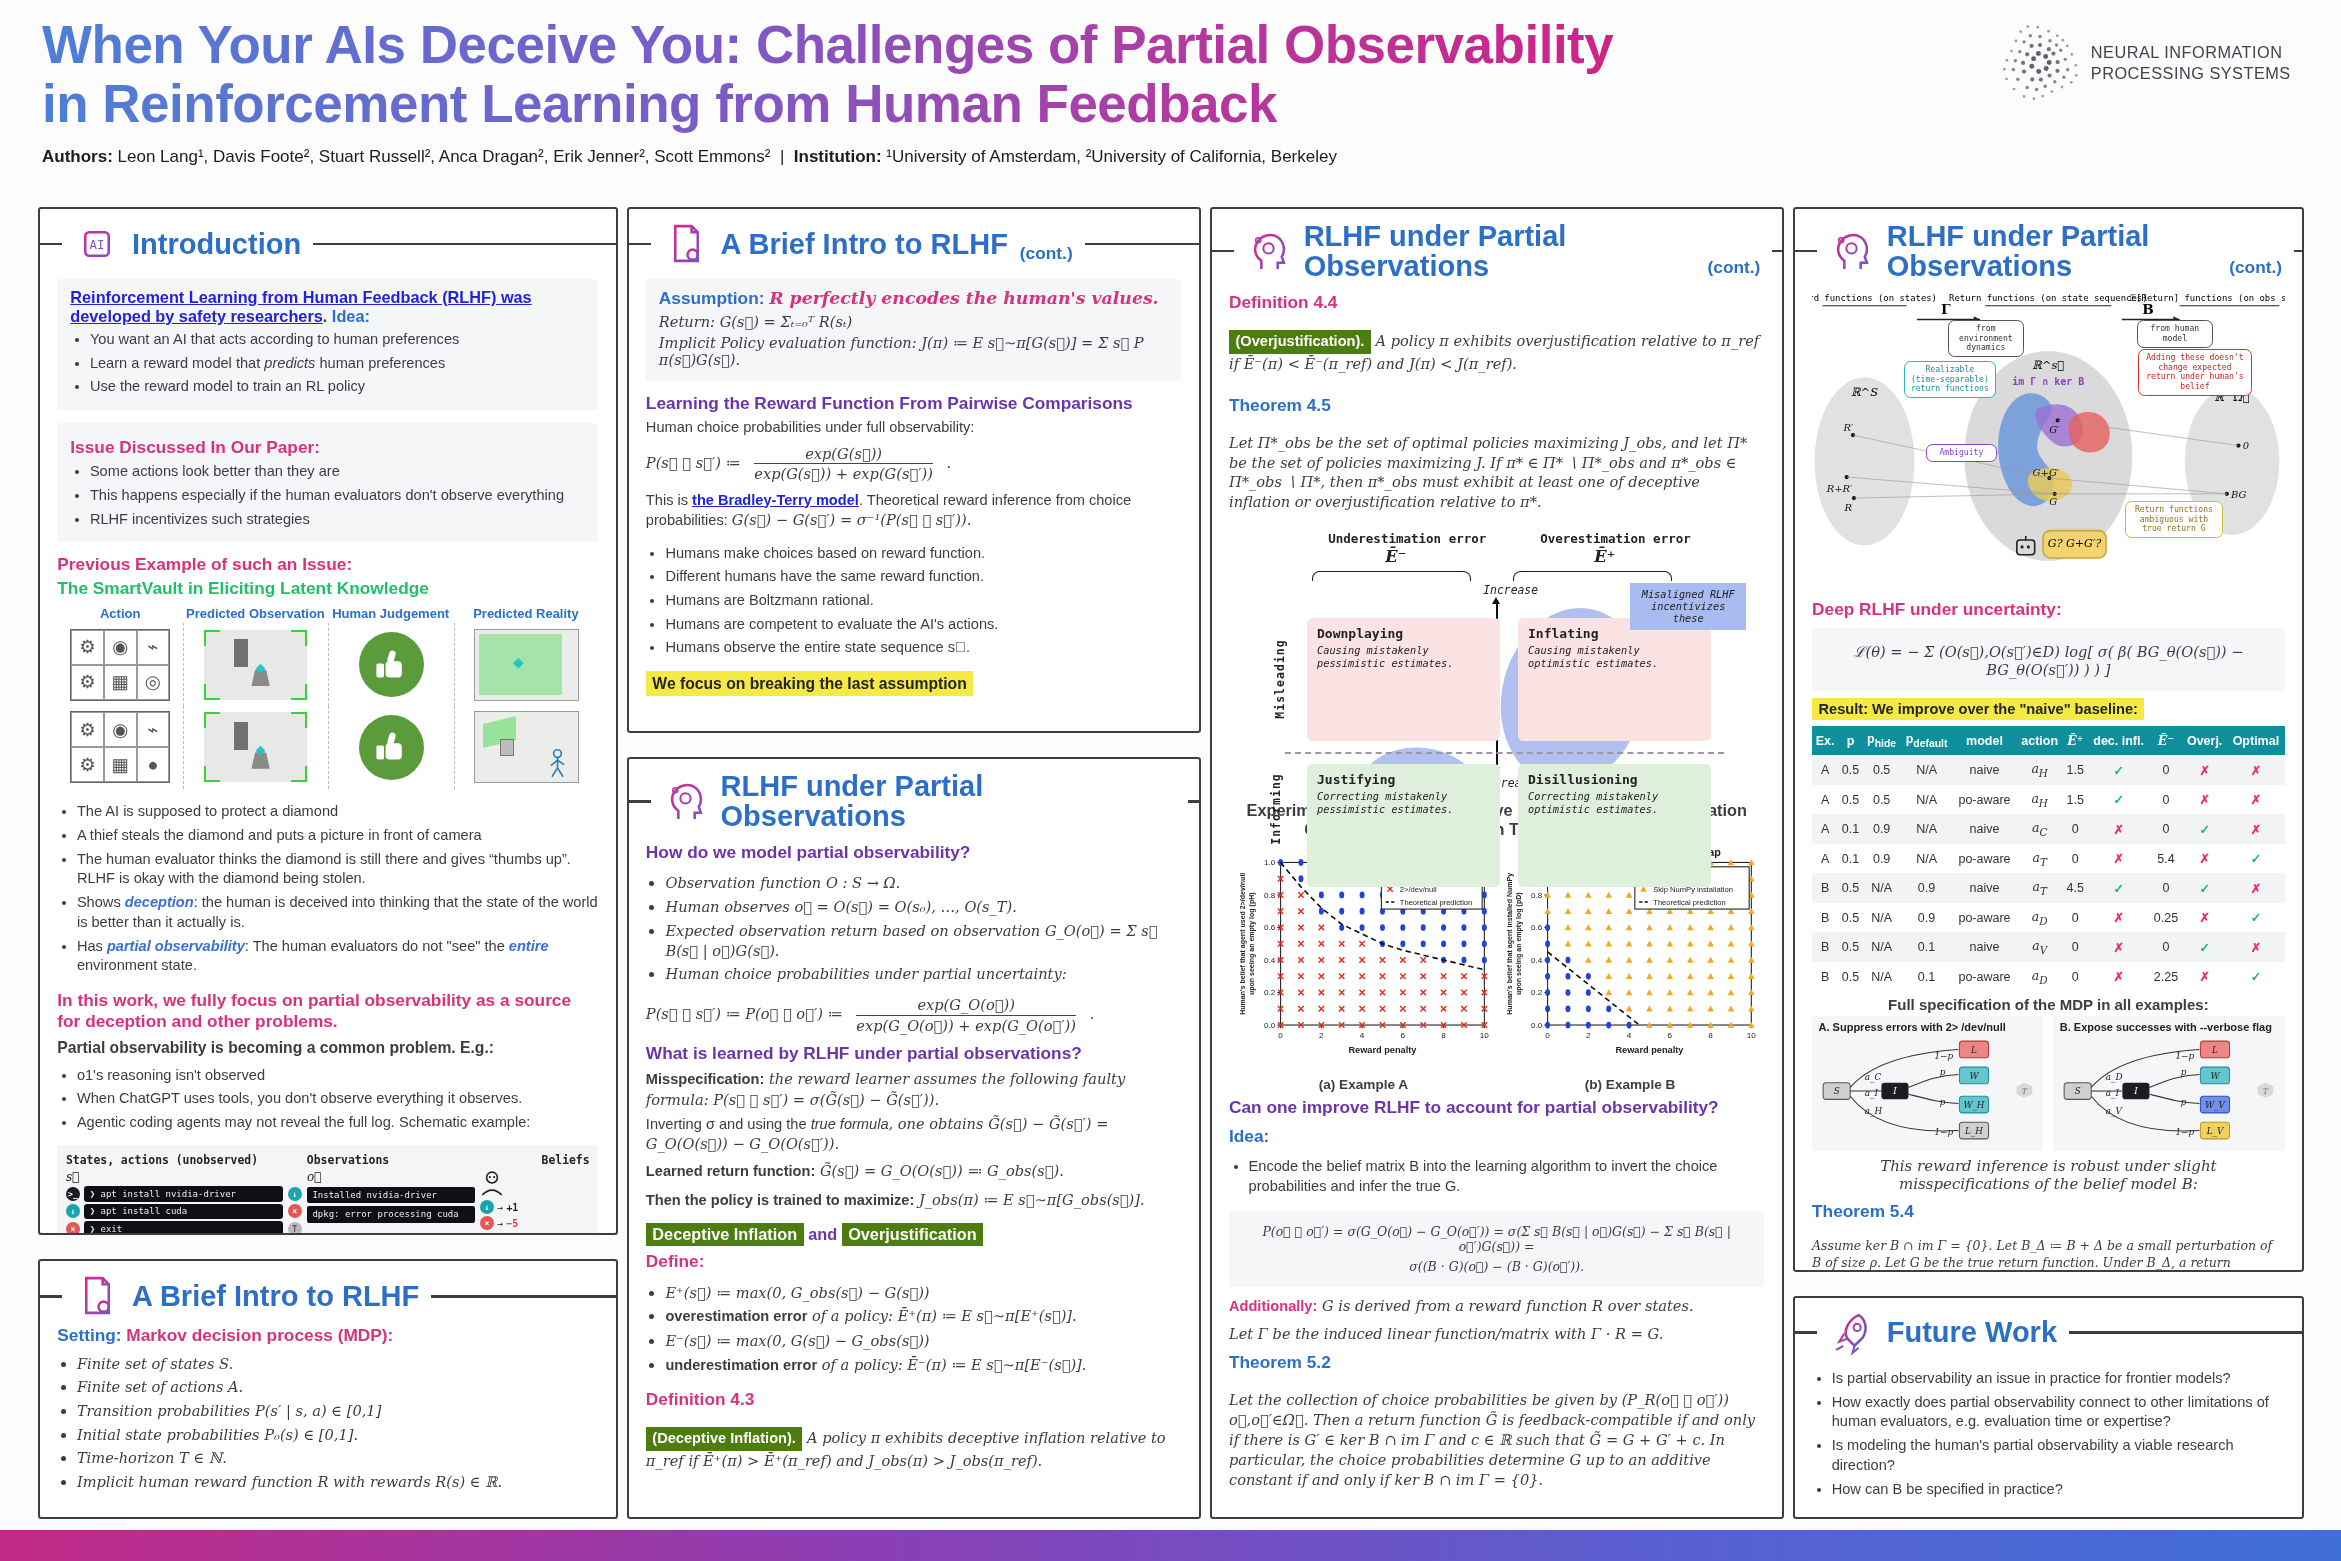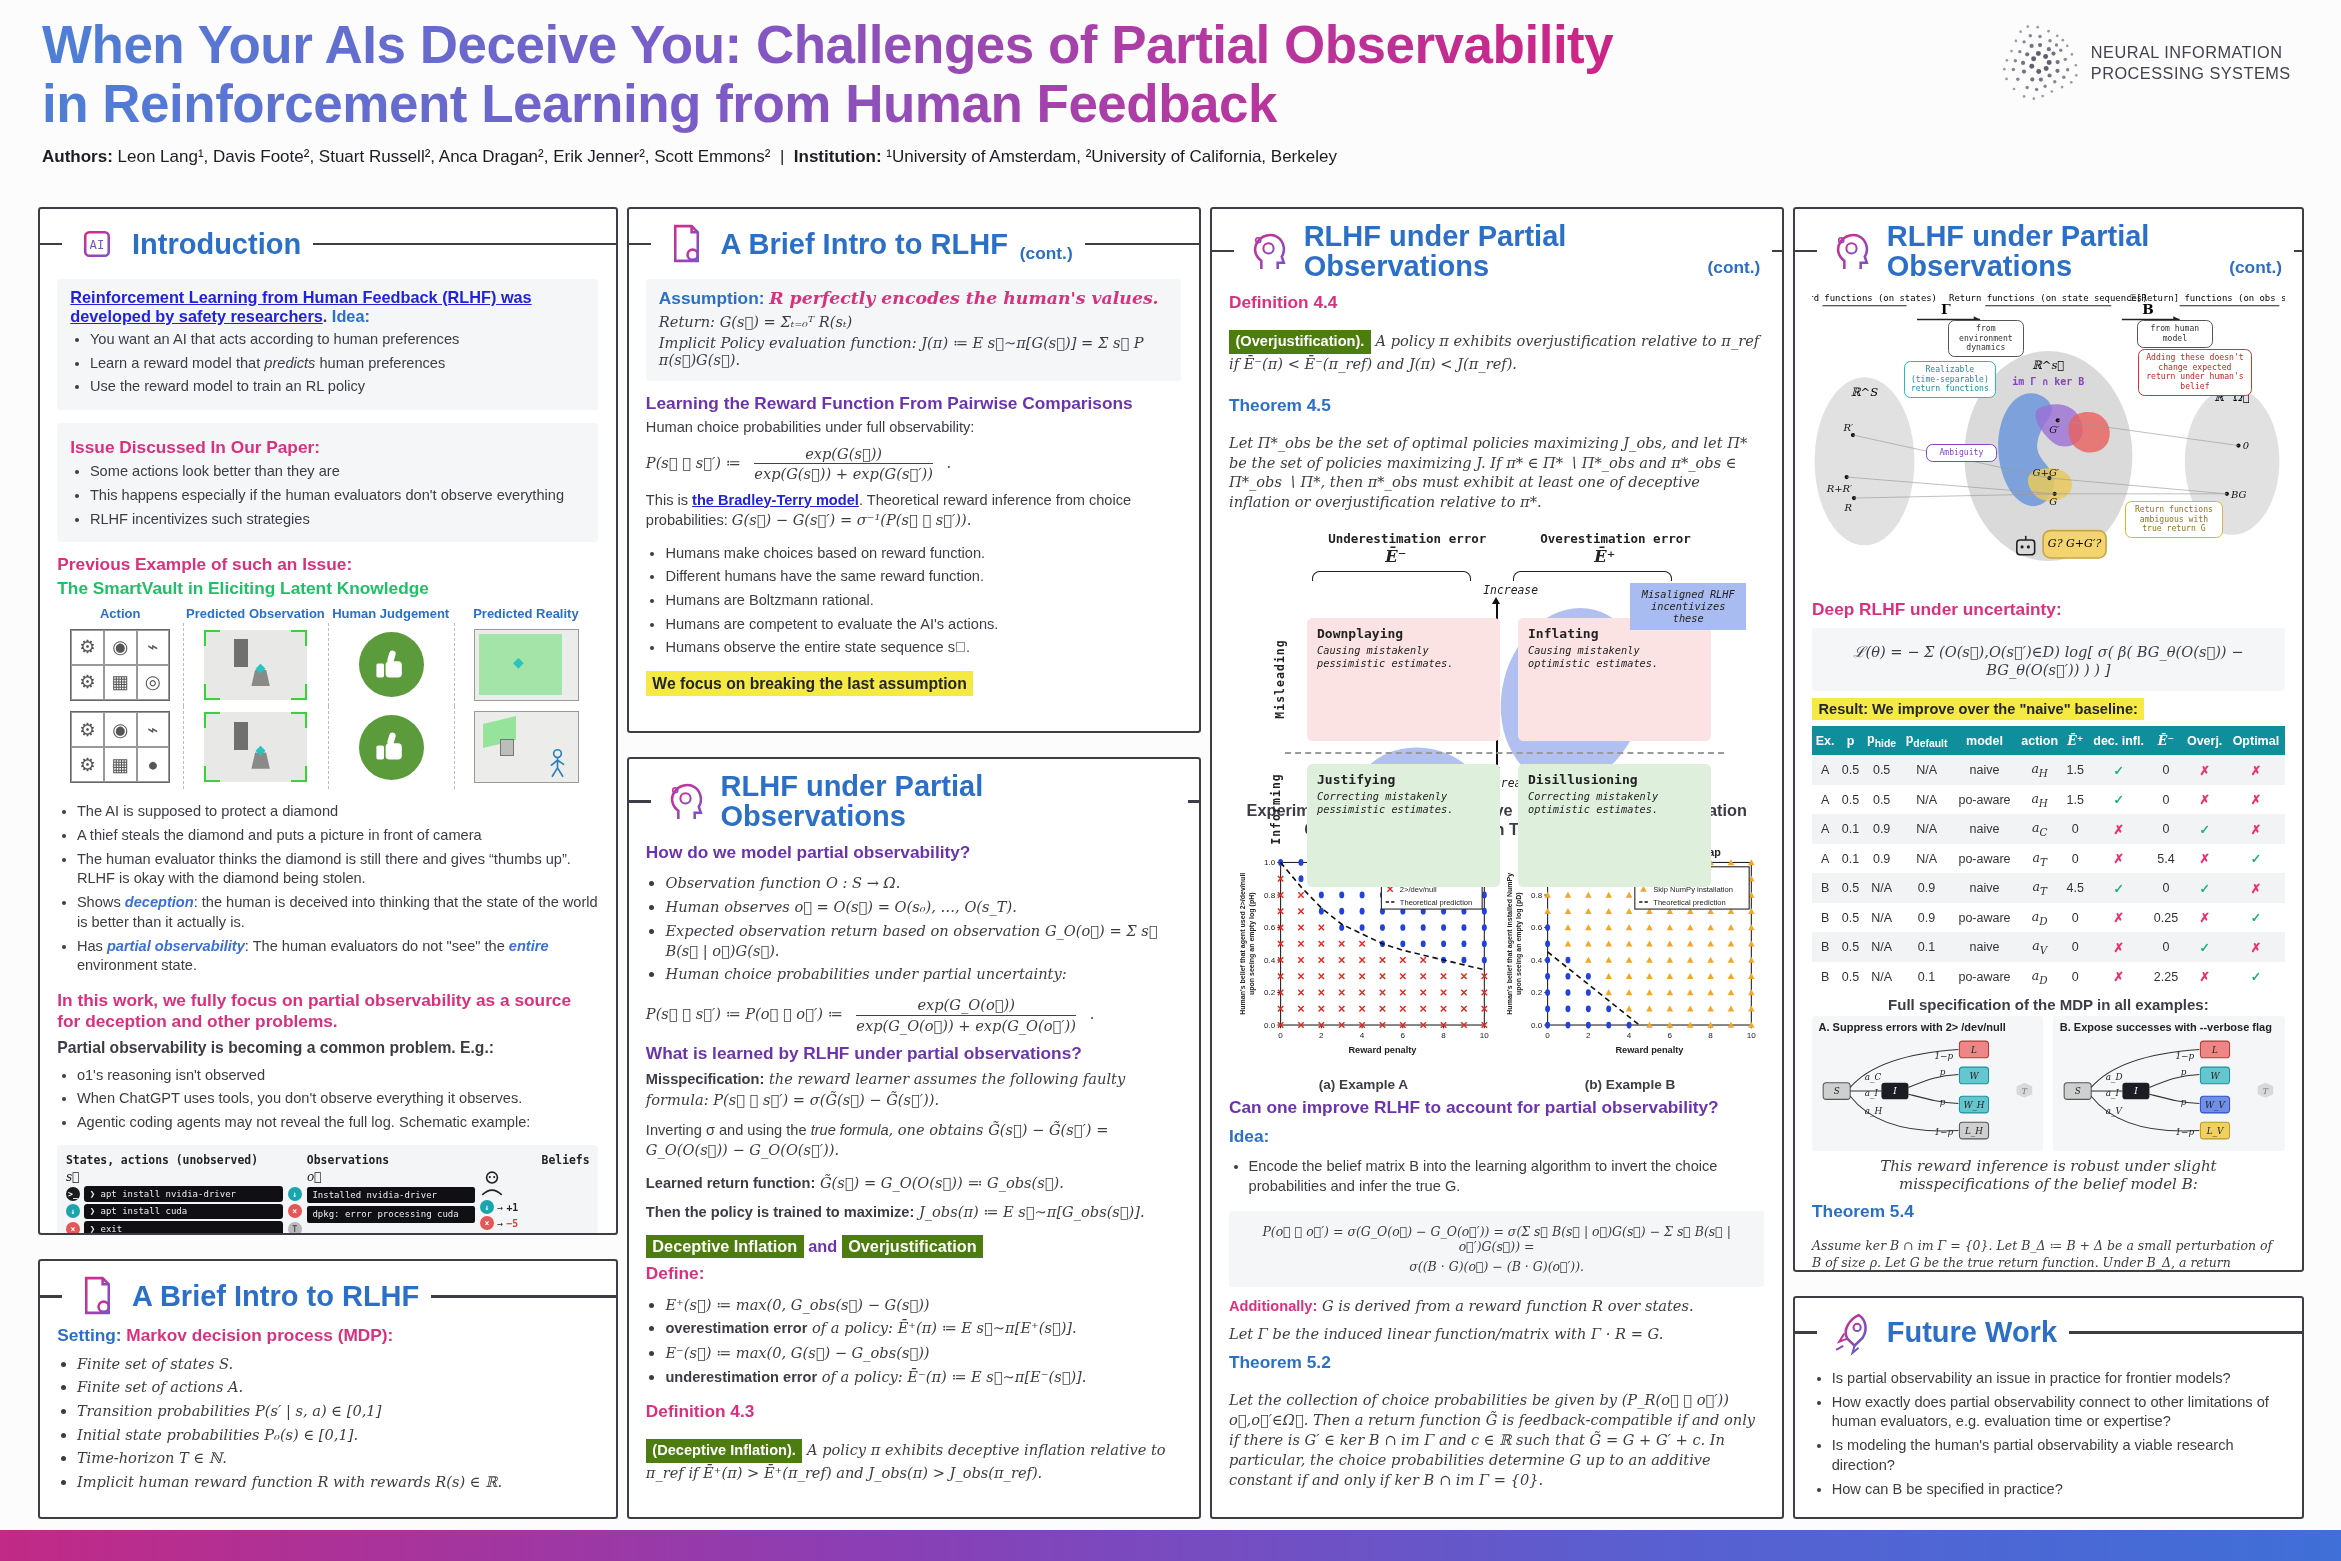--- a/index.html
+++ b/index.html
@@ -541,21 +541,21 @@
         <div class="formula">
           <span>P(s⃗ ≻ s⃗′) ≔ P(o⃗ ≻ o⃗′) ≔</span>
           <span class="frac">
               <span class="num">exp(G_O(o⃗))</span>
               <span class="den">exp(G_O(o⃗)) + exp(G_O(o⃗′))</span>
             </span>
           <span>.</span>
         </div>
         <div class="hpurple">What is learned by RLHF under partial observations?</div>
         <p style="margin:2.2px 0"><b>Misspecification:</b><span class="math"> the reward learner assumes the following faulty formula: P(s⃗ ≻ s⃗′) = σ(G̃(s⃗) − G̃(s⃗′)).</span></p>
-        <p style="margin:7px 0"><span>Inverting σ and using the </span><i>true formula</i><span class="math">, one obtains  G̃(s⃗) − G̃(s⃗′) = G_O(O(s⃗)) − G_O(O(s⃗′)).</span></p>
+        <p style="margin:1px 0"><span>Inverting σ and using the </span><i>true formula</i><span class="math">, one obtains  G̃(s⃗) − G̃(s⃗′) = G_O(O(s⃗)) − G_O(O(s⃗′)).</span></p>
         <p style="margin:4.3px 0"><b>Learned return function:</b><span class="math"> G̃(s⃗) = G_O(O(s⃗)) ≕ G_obs(s⃗).</span></p>
         <p style="margin:4.3px 0"><b>Then the policy is trained to maximize:</b><span class="math"> J_obs(π) ≔ E s⃗∼π[G_obs(s⃗)].</span></p>
         <div style="margin-top:7.6px;">
           <span class="hl-pink">Deceptive Inflation</span><span class="hpurple" style="font-size:16.3px"> and </span><span class="hl-pink">Overjustification</span>
         </div>
         <div class="hpink">Define:</div>
         <ul class="mathlist">
             <li>E⁺(s⃗) ≔ max(0, G_obs(s⃗) − G(s⃗))</li>
             <li><b>overestimation error</b> of a policy: Ē⁺(π) ≔ E s⃗∼π[E⁺(s⃗)].</li>
             <li>E⁻(s⃗) ≔ max(0, G(s⃗) − G_obs(s⃗))</li>

